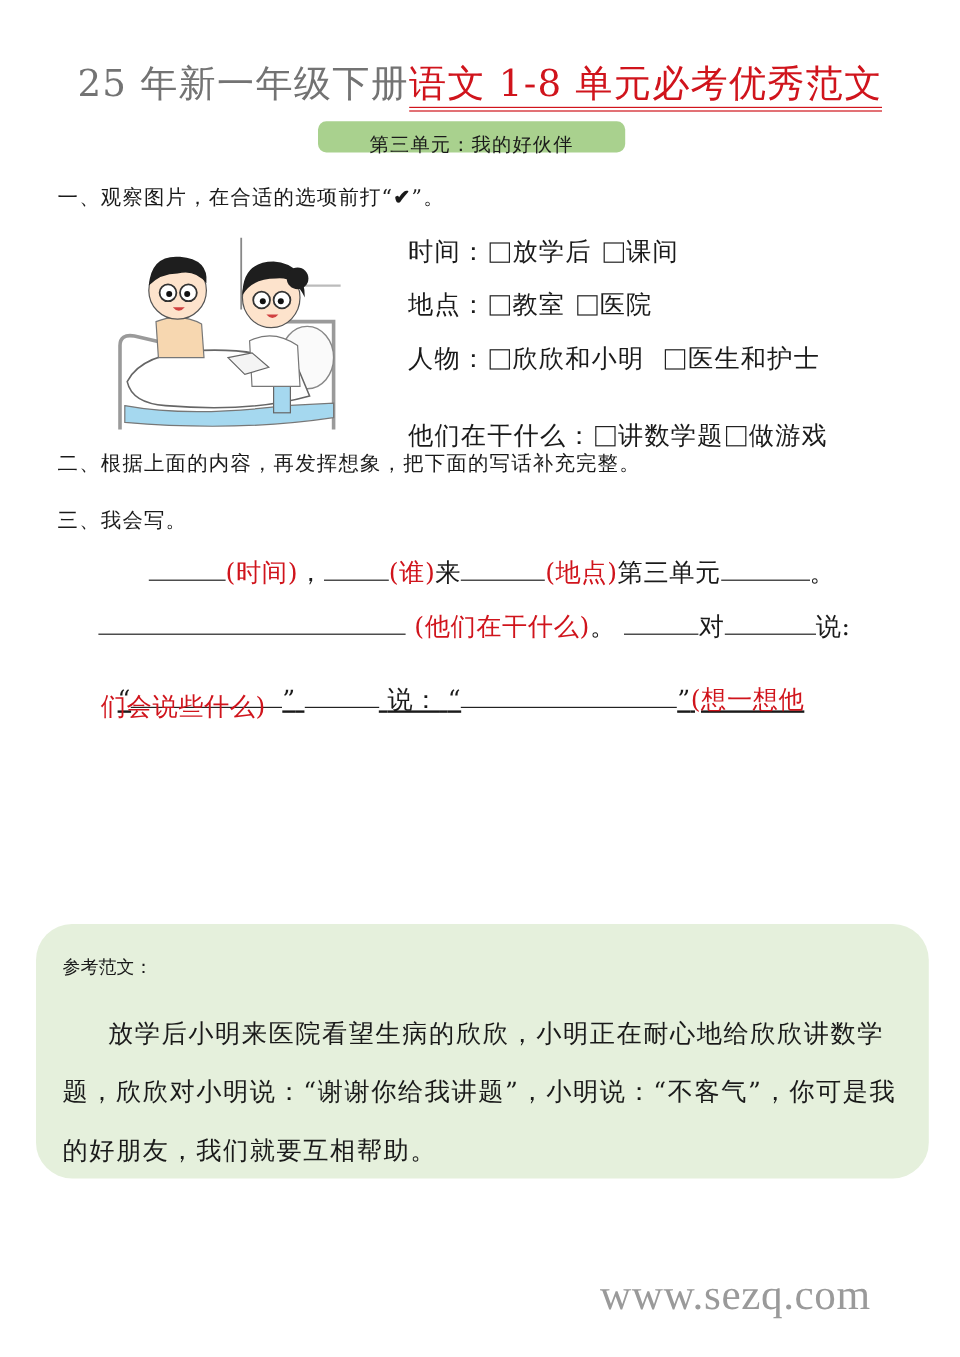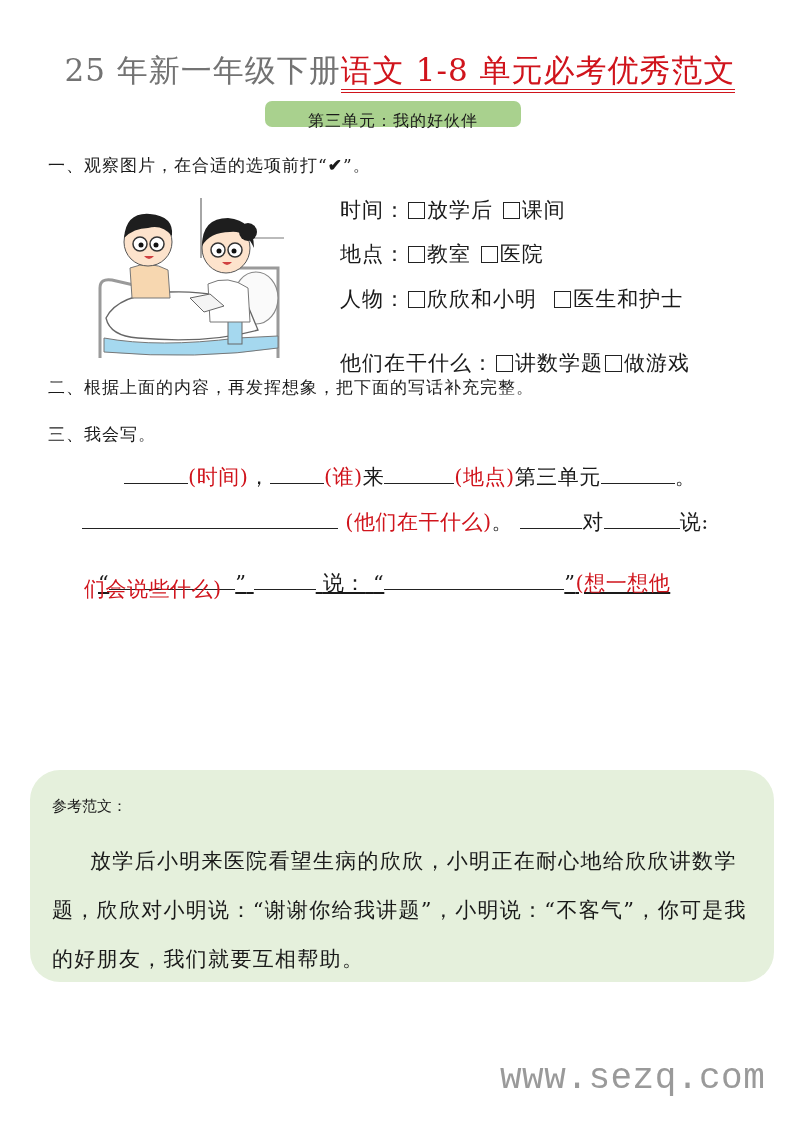--- a/index.html
+++ b/index.html
@@ -55,21 +55,21 @@
     }
     .ref-title {
       position: absolute; left: 52px; top: 791px; font-size: 15px; line-height: 30px;
     }
     .ref-para {
       position: absolute; left: 52px; top: 837px; width: 705px;
       font-size: 21px; line-height: 49px; text-indent: 38px; letter-spacing: 1.3px;
     }
     .watermark {
       position: absolute; left: 500px; top: 1058px;
-      font-family: Liberation Mono, monospace;
+      font-family: Liberation Serif, serif;
       font-size: 36px; color: #9a9a9a; letter-spacing: 0.5px;
     }
   </style>
 </head>
 <body>
 
 <div class="title">
   <span class="black">25 年新一年级下册</span><span class="red">语文 1-8 单元必考优秀范文</span>
 </div>
 

